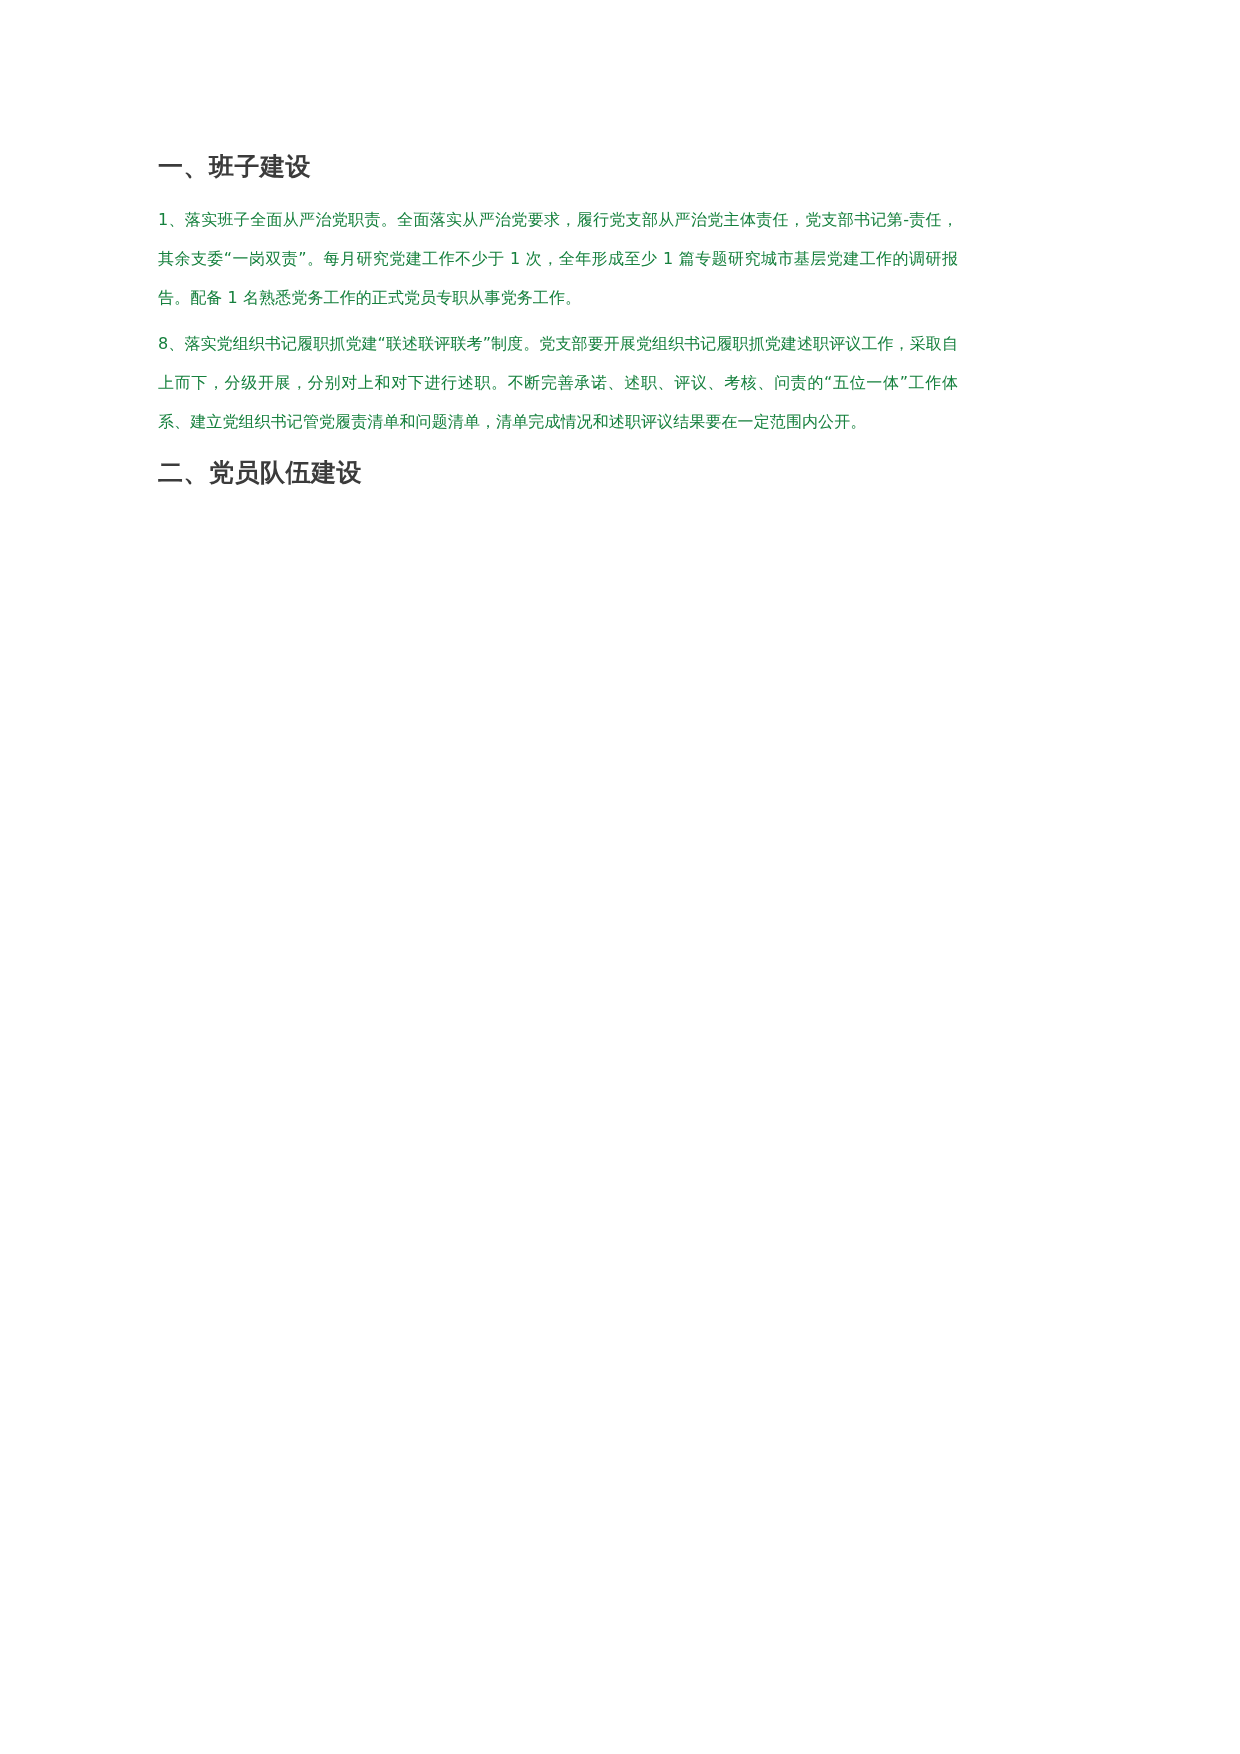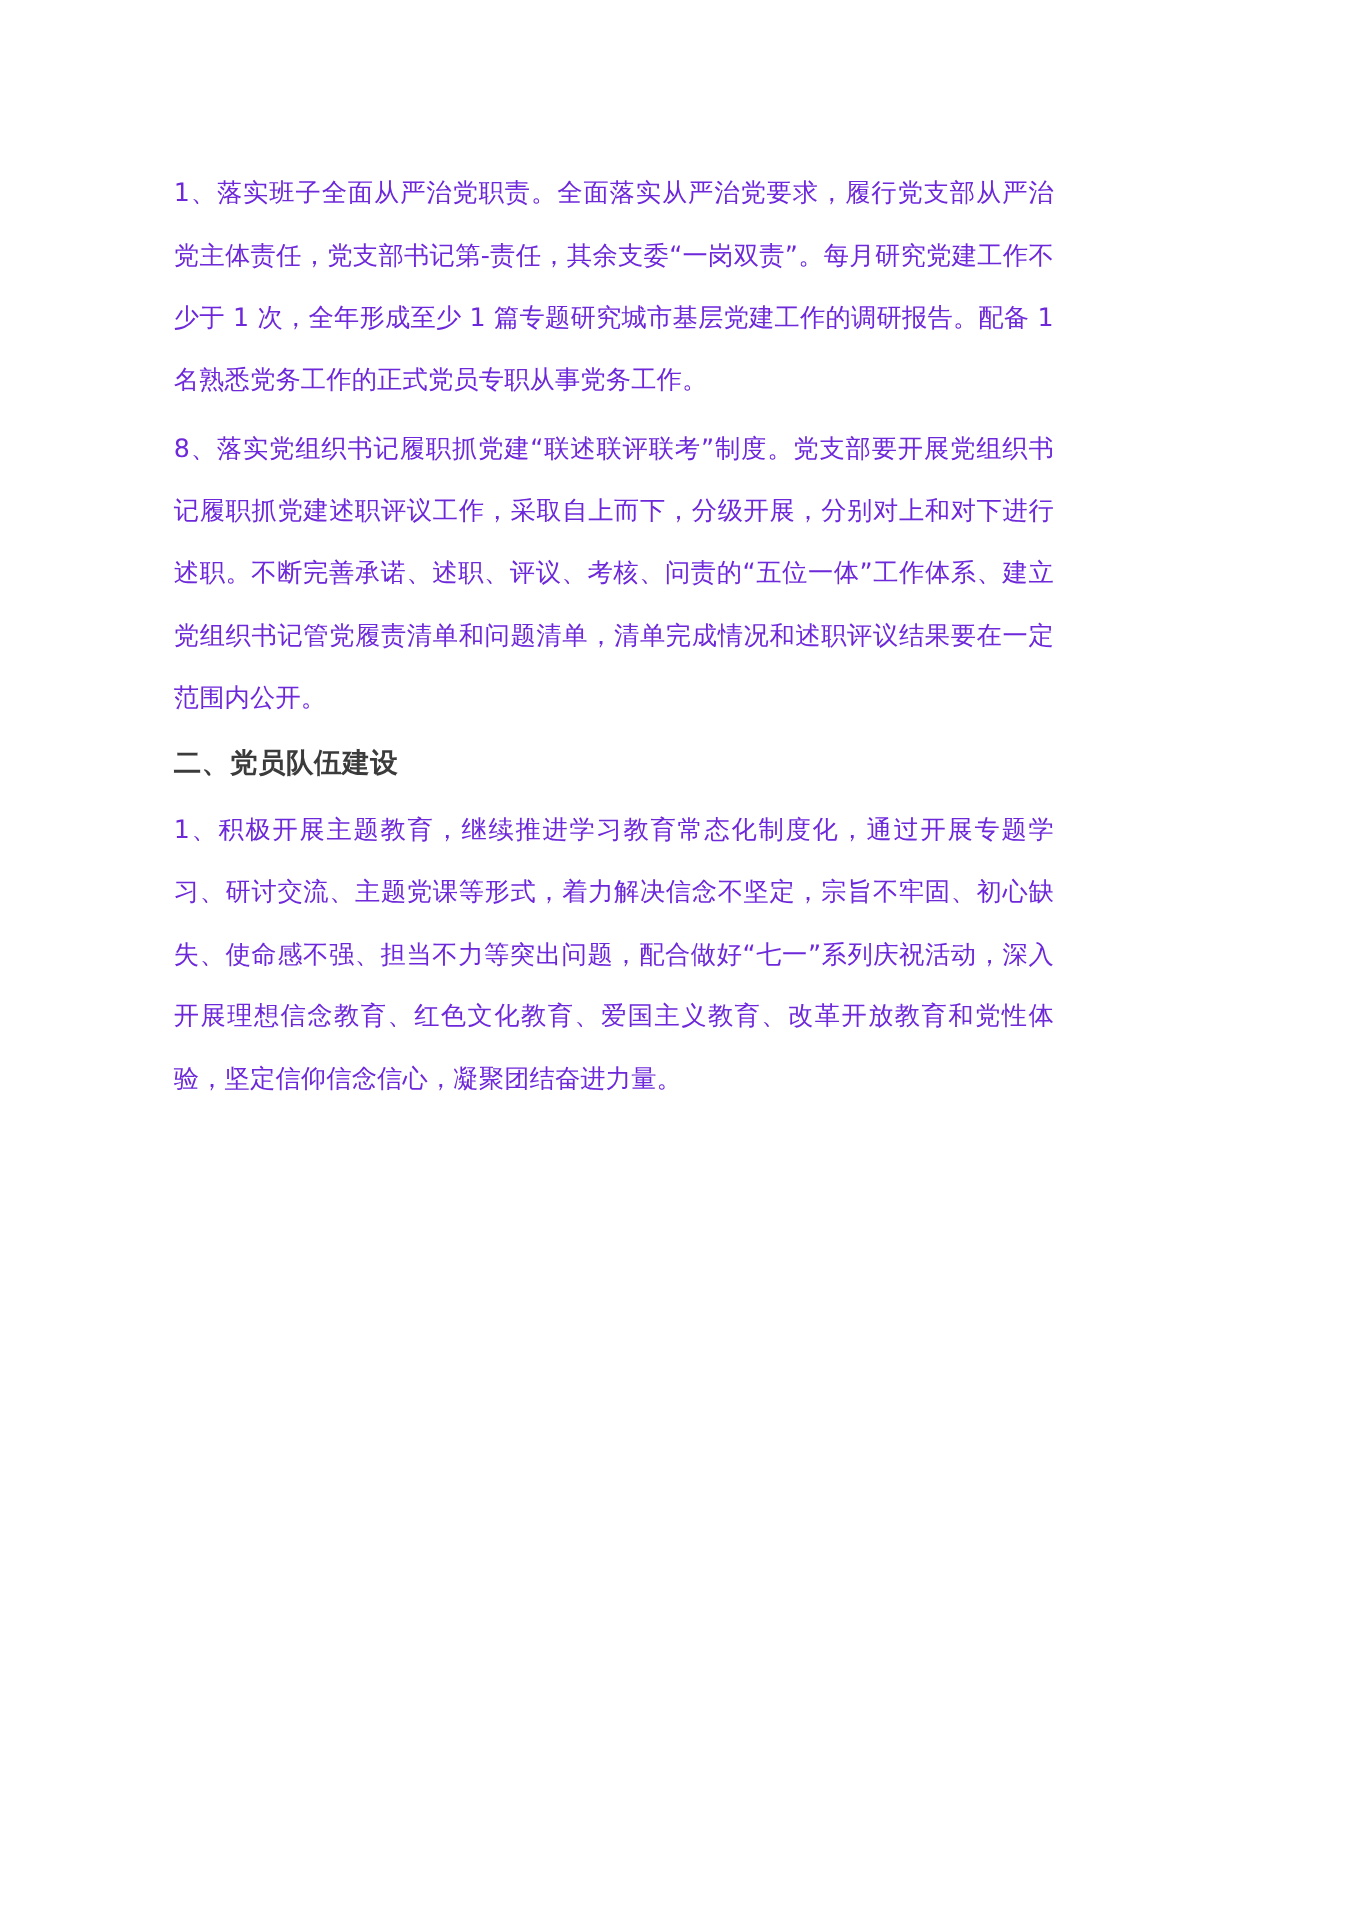--- a/index.html
+++ b/index.html
@@ -31,22 +31,22 @@
     font-weight: bold;
     color: #3b3b3b;
     margin: 0 0 14px 0;
     line-height: 1.5;
     letter-spacing: 0.5px;
   }
   .section + .section {
     margin-top: 12px;
   }
   p.body-para {
-    font-size: 23px;
-    color: #6d28d9;
+    font-size: 16px;
+    color: #15803d;
     line-height: 2.46;
     margin: 0 0 6px 0;
     text-align: justify;
     text-justify: inter-ideograph;
     letter-spacing: 0.1px;
     font-weight: 400;
   }
   p.body-para:last-child {
     margin-bottom: 0;
   }
@@ -55,27 +55,27 @@
     padding: 0;
   }
 </style>
 </head>
 <body>
 
 <div class="page">
   <div class="content">
 
     <div class="section">
+      <h2 class="section-heading">一、班子建设</h2>
       <div class="section-body">
         <p class="body-para">1、落实班子全面从严治党职责。全面落实从严治党要求，履行党支部从严治党主体责任，党支部书记第-责任，其余支委“一岗双责”。每月研究党建工作不少于 1 次，全年形成至少 1 篇专题研究城市基层党建工作的调研报告。配备 1 名熟悉党务工作的正式党员专职从事党务工作。</p>
         <p class="body-para">8、落实党组织书记履职抓党建“联述联评联考”制度。党支部要开展党组织书记履职抓党建述职评议工作，采取自上而下，分级开展，分别对上和对下进行述职。不断完善承诺、述职、评议、考核、问责的“五位一体”工作体系、建立党组织书记管党履责清单和问题清单，清单完成情况和述职评议结果要在一定范围内公开。</p>
       </div>
     </div>
 
     <div class="section">
       <h2 class="section-heading">二、党员队伍建设</h2>
       <div class="section-body">
-        <p class="body-para">1、积极开展主题教育，继续推进学习教育常态化制度化，通过开展专题学习、研讨交流、主题党课等形式，着力解决信念不坚定，宗旨不牢固、初心缺失、使命感不强、担当不力等突出问题，配合做好“七一”系列庆祝活动，深入开展理想信念教育、红色文化教育、爱国主义教育、改革开放教育和党性体验，坚定信仰信念信心，凝聚团结奋进力量。</p>
       </div>
     </div>
 
   </div>
 </div>
 
 </body></html>

